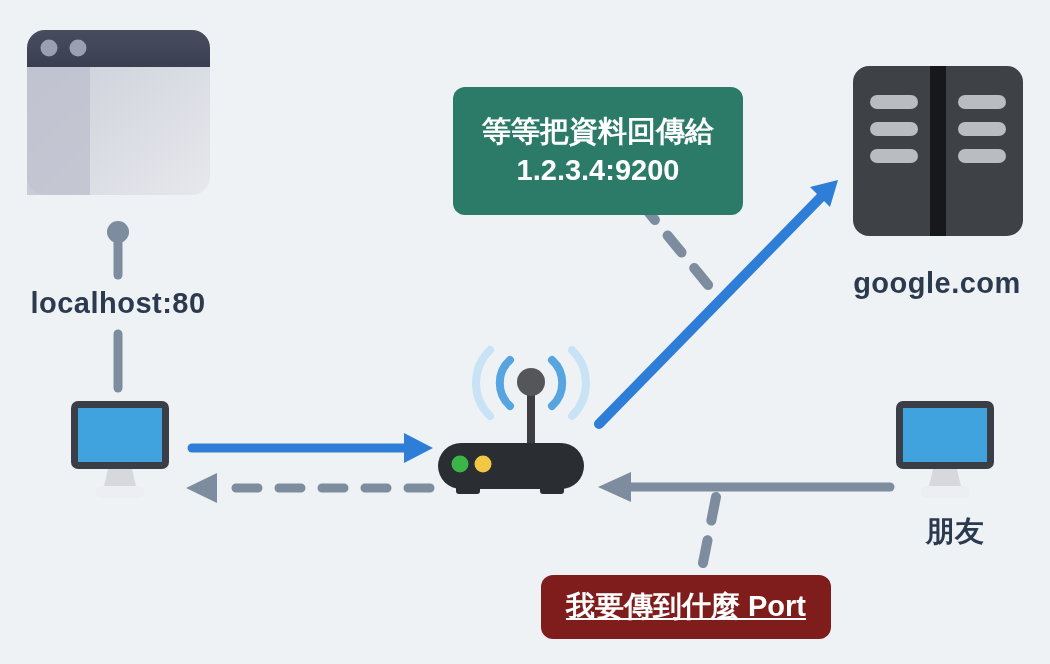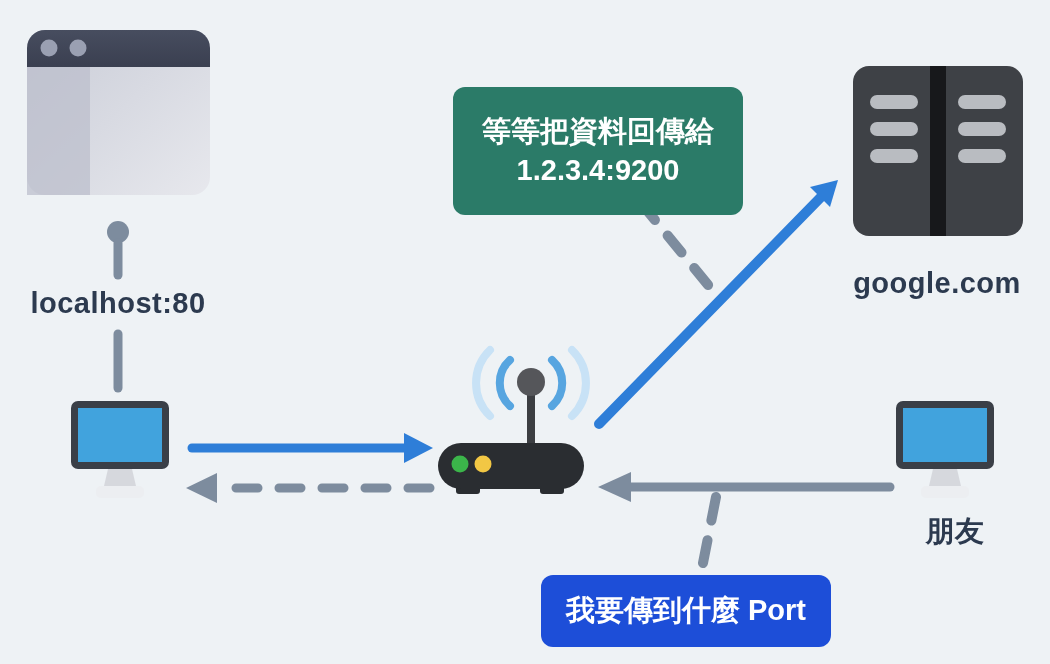--- a/index.html
+++ b/index.html
@@ -45,22 +45,23 @@
     text-align: center;
     white-space: nowrap;
   }
   .callout-reply {
     left: 453px; top: 87px;
     width: 290px; height: 128px;
     background: #2b7b68;
   }
   .callout-port {
     left: 541px; top: 575px;
-    width: 290px; height: 72px;
-    background: #1d4ed8;
+    width: 290px; height: 64px;
+    background: #7f1d1d;
+    text-decoration: underline;
   }
 </style>
 </head>
 <body>
 
 <div class="stage">
 
   <svg class="layer" viewBox="0 0 1050 664">
 
     <g>

